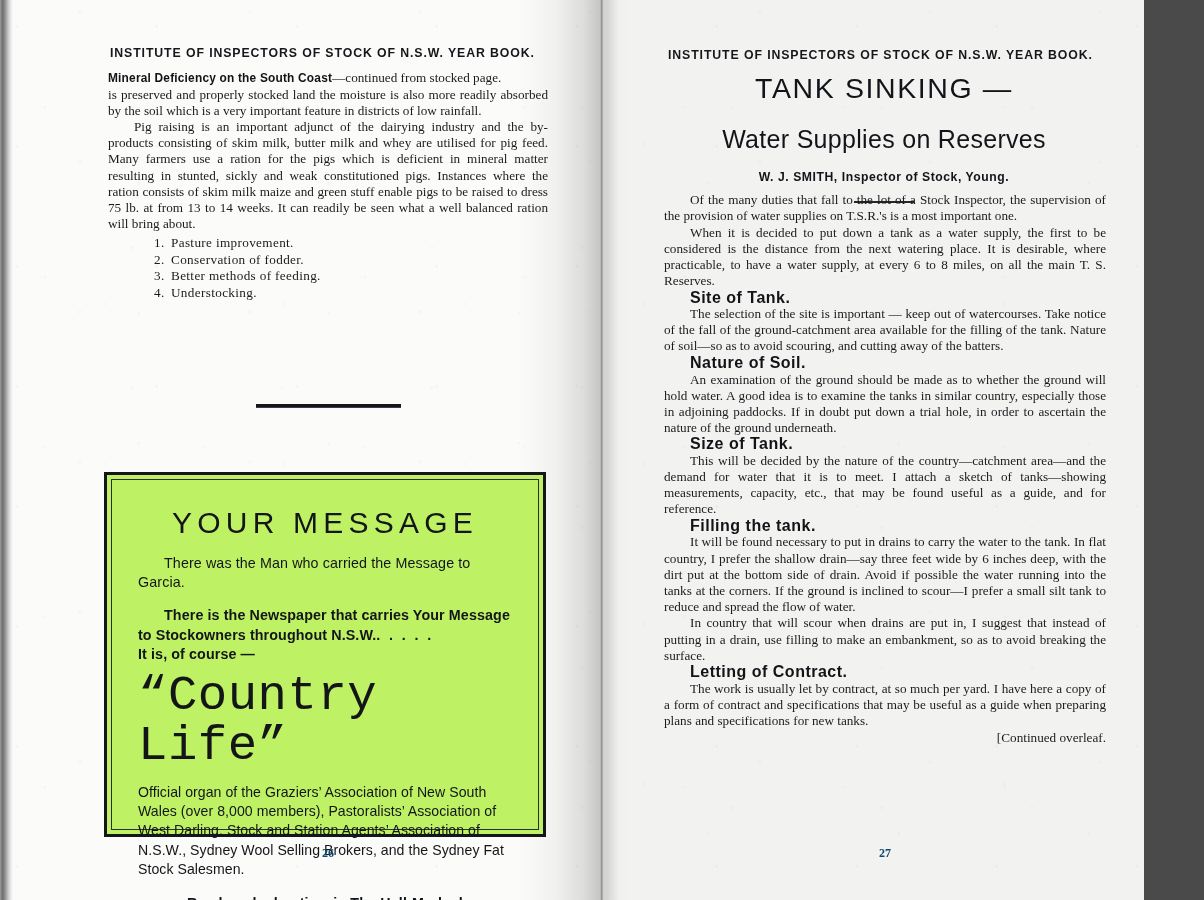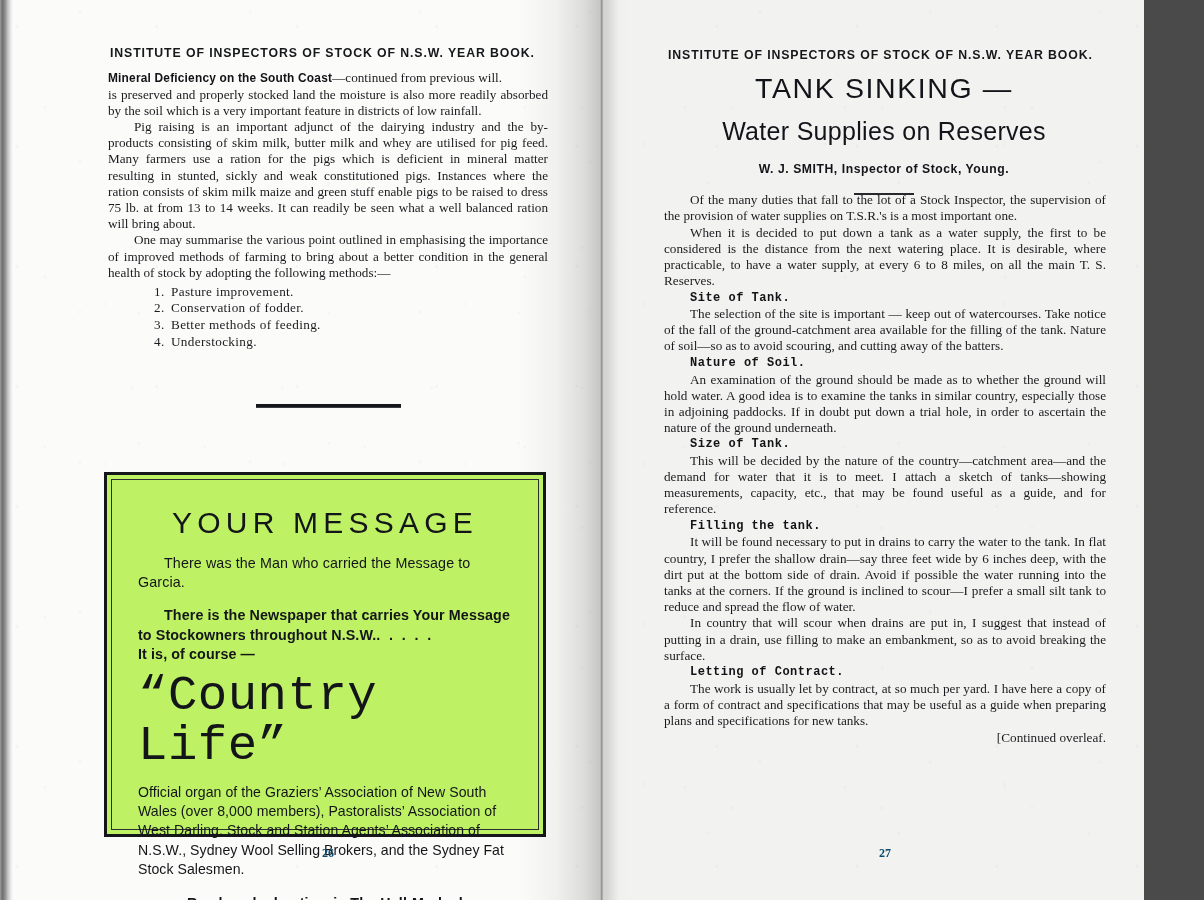--- a/index.html
+++ b/index.html
@@ -96,23 +96,23 @@
     color: #1a1b1e;
     text-align: justify;
     text-justify: inter-word;
   }
   .body-col p {
     margin: 0 0 0.5px 0;
     text-indent: 26px;
   }
   .body-col p.noindent { text-indent: 0; }
   .subhead {
-    font-family: Liberation Mono, monospace;
-    font-weight: bold;
-    font-size: 12px;
+    font-family: Liberation Sans, sans-serif;
+    font-weight: bold;
+    font-size: 16px;
     letter-spacing: .5px;
     color: #121316;
     margin: 9px 0 2px 0;
     text-indent: 0;
   }
   .runin-head {
     font-family: "Liberation Sans", sans-serif;
     font-weight: bold;
     font-size: 11.9px;
     letter-spacing: .2px;
@@ -235,21 +235,21 @@
     font-weight: normal;
     letter-spacing: 1.6px;
     line-height: 34px;
     margin: 1px;
   }
   .art-title-2 {
     font-size: 25px;
     font-weight: normal;
     letter-spacing: .3px;
     line-height: 32px;
-    margin: 10px 0 0 0;
+    margin: 18px 0 0 0;
   }
   .byline {
     font-size: 12.2px;
     font-weight: bold;
     letter-spacing: .55px;
     line-height: 16px;
     margin: 14px 0 0 0;
   }
   .rule-tiny {
     width: 60px;
@@ -277,25 +277,24 @@
   <div class="gutter-shadow"></div>
   <div class="spine-line"></div>
   <div class="gutter-right-shadow"></div>
   <div class="edge-left"></div>
   <div class="grain"></div>
 
   <div class="running-head" id="rh-left">INSTITUTE OF INSPECTORS OF STOCK OF N.S.W. YEAR BOOK.</div>
 
   <div class="body-col" id="col-left">
 
-    <p class="noindent"><span class="runin-head">Mineral Deficiency on the South Coast</span><span>—continued from previous will.</span></p>
+    <p class="noindent"><span class="runin-head">Mineral Deficiency on the South Coast</span><span>—continued from stocked page.</span></p>
 
     <p class="noindent">is preserved and properly stocked land the moisture is also more readily absorbed by the soil which is a very important feature in districts of low rainfall.</p>
     <p>Pig raising is an important adjunct of the dairying industry and the by-products consisting of skim milk, butter milk and whey are utilised for pig feed.  Many farmers use a ration for the pigs which is deficient in mineral matter resulting in stunted, sickly and weak constitutioned pigs.  Instances where the ration consists of skim milk maize and green stuff enable pigs to be raised to dress 75 lb. at from 13 to 14 weeks.  It can readily be seen what a well balanced ration will bring about.</p>
-    <p>One may summarise the various point outlined in emphasising the importance of improved methods of farming to bring about a better condition in the general health of stock by adopting the following methods:—</p>
 
     <ol class="methods">
       <li><span class="num">1.</span><span>Pasture improvement.</span></li>
       <li><span class="num">2.</span><span>Conservation of fodder.</span></li>
       <li><span class="num">3.</span><span>Better methods of feeding.</span></li>
       <li><span class="num">4.</span><span>Understocking.</span></li>
     </ol>
   </div>
 
   <div class="hr-short"></div>

